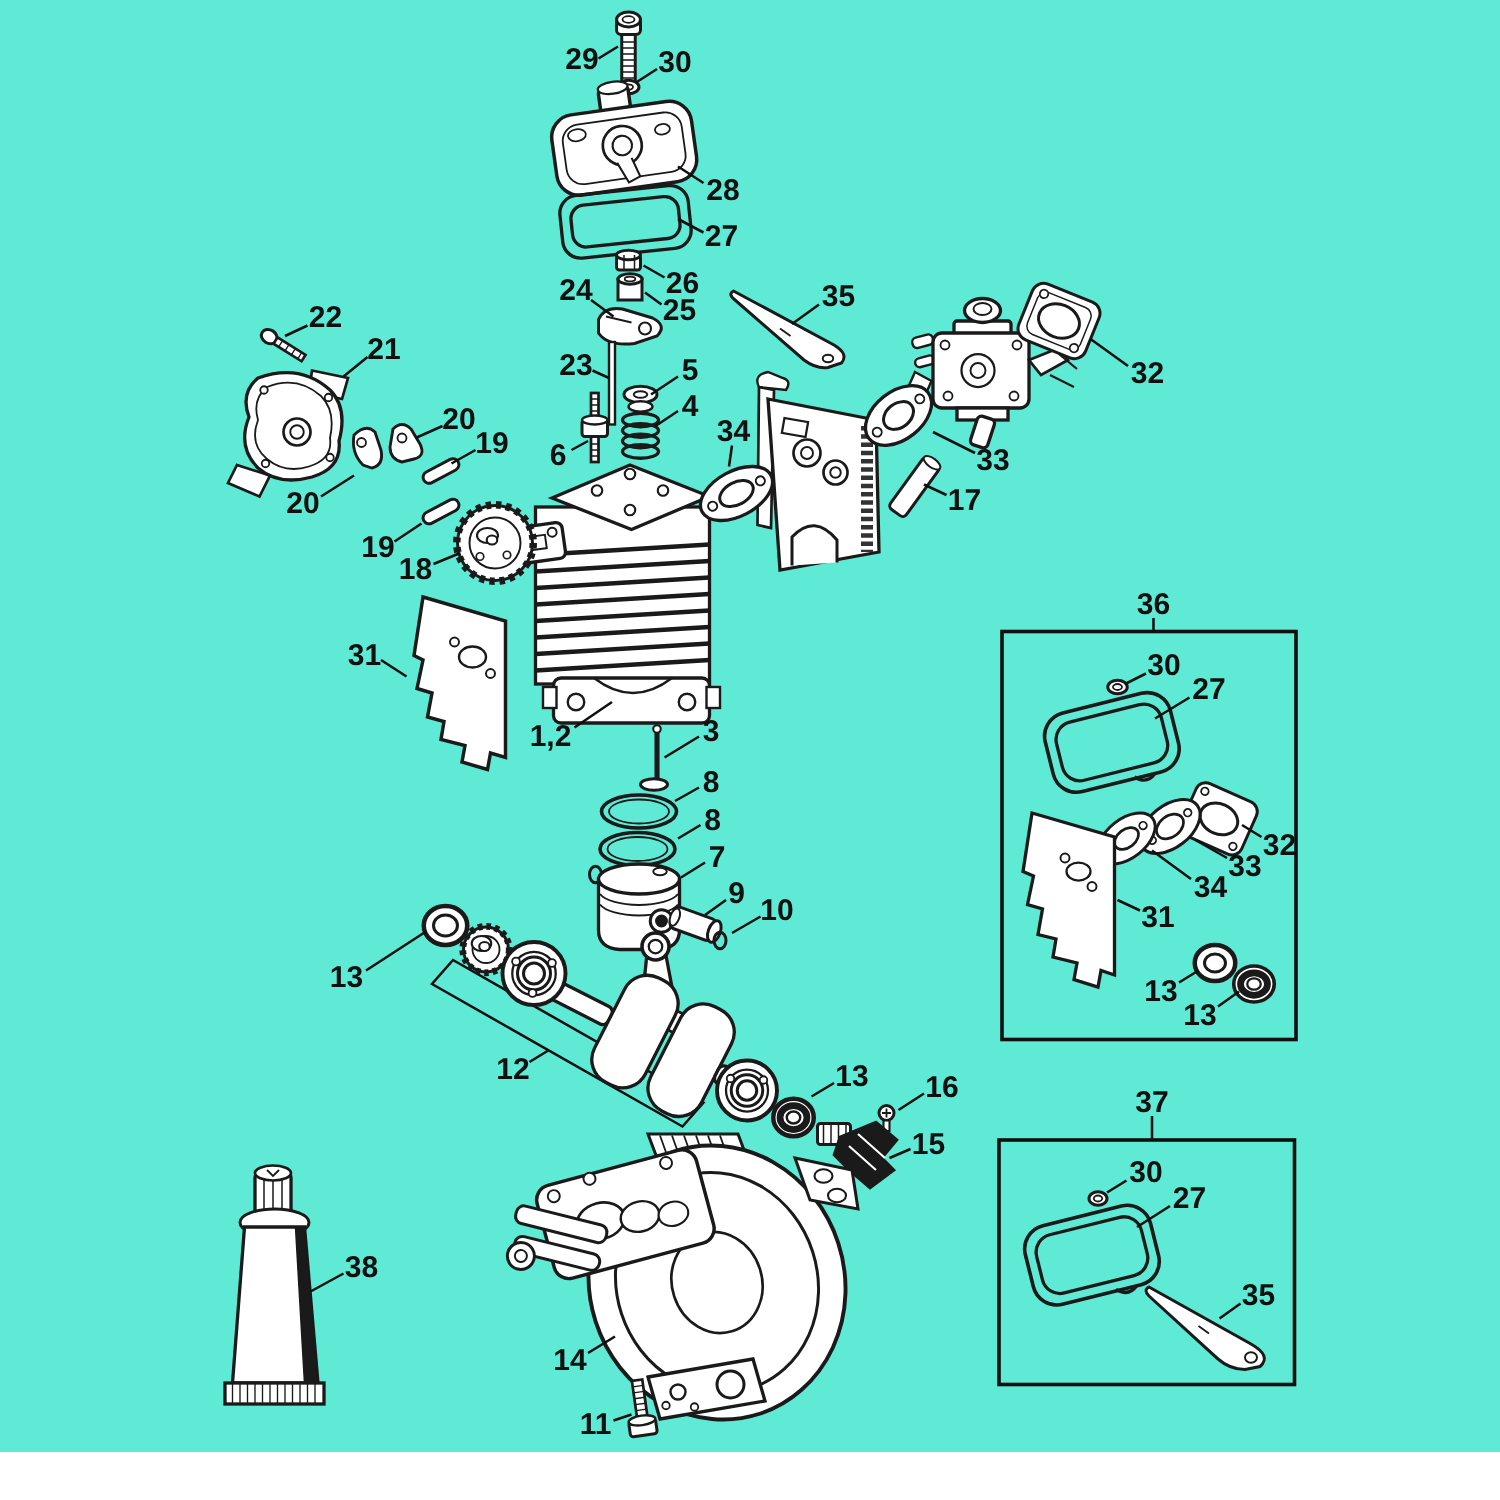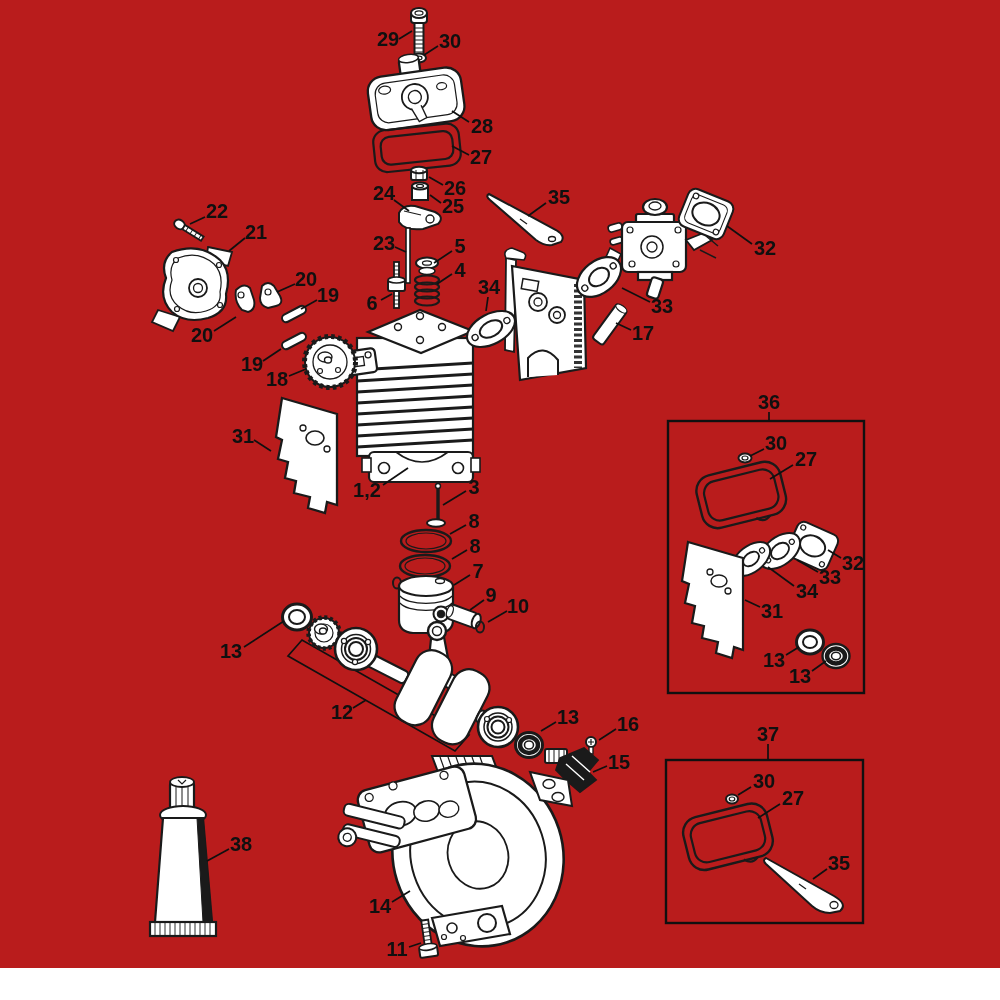--- a/index.html
+++ b/index.html
@@ -1,16 +1,16 @@
 <!DOCTYPE html>
 <html><head>
 <meta charset="utf-8">
 <style>
   html,body{margin:0;padding:0;background:#ffffff;}
-  .stage{position:relative;width:1000px;height:968px;background:#b91c1c;overflow:hidden;
+  .stage{position:relative;width:1000px;height:968px;background:#5eead4;overflow:hidden;
          font-family:"Liberation Sans",sans-serif;}
   .stage svg{position:absolute;left:0;top:0;}
   text.callout{font-family:"Liberation Sans",sans-serif;font-weight:bold;font-size:20px;
                fill:#101010;text-anchor:middle;}
   .leader{stroke:#101010;stroke-width:1.7;fill:none;}
   .kitbox{fill:none;stroke:#101010;stroke-width:2.4;}
 </style>
 </head>
 <body>
 

